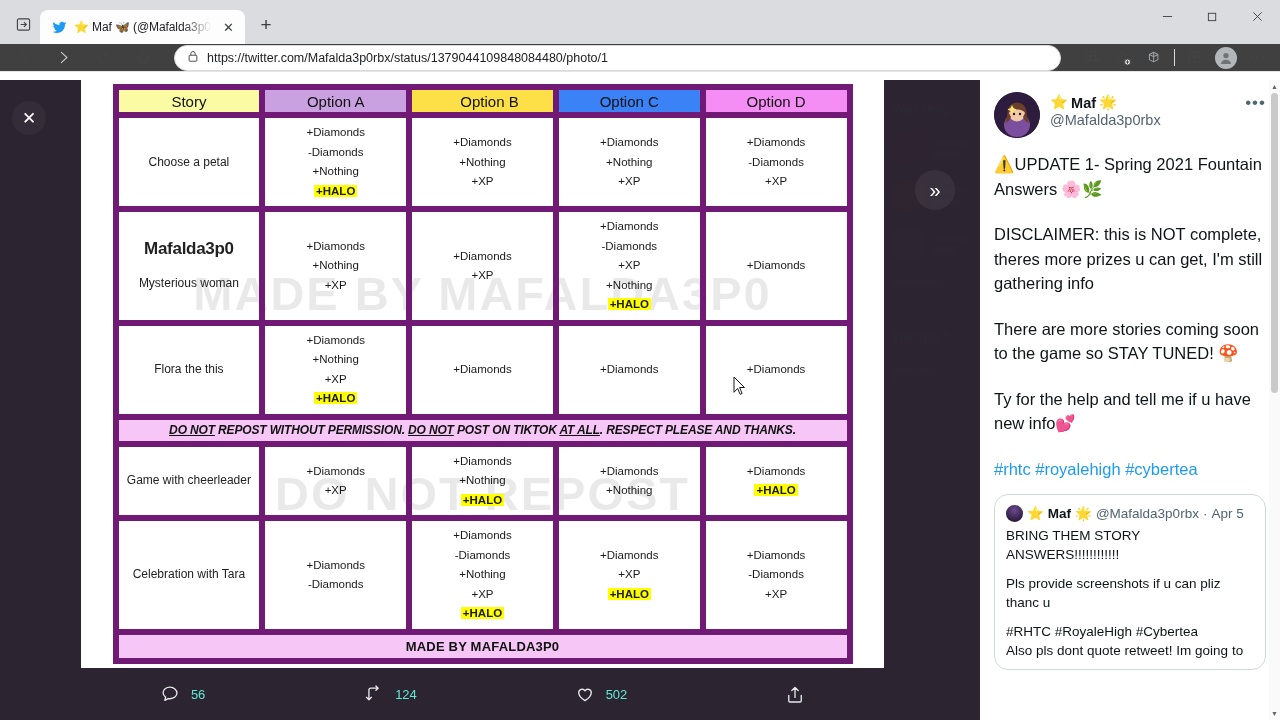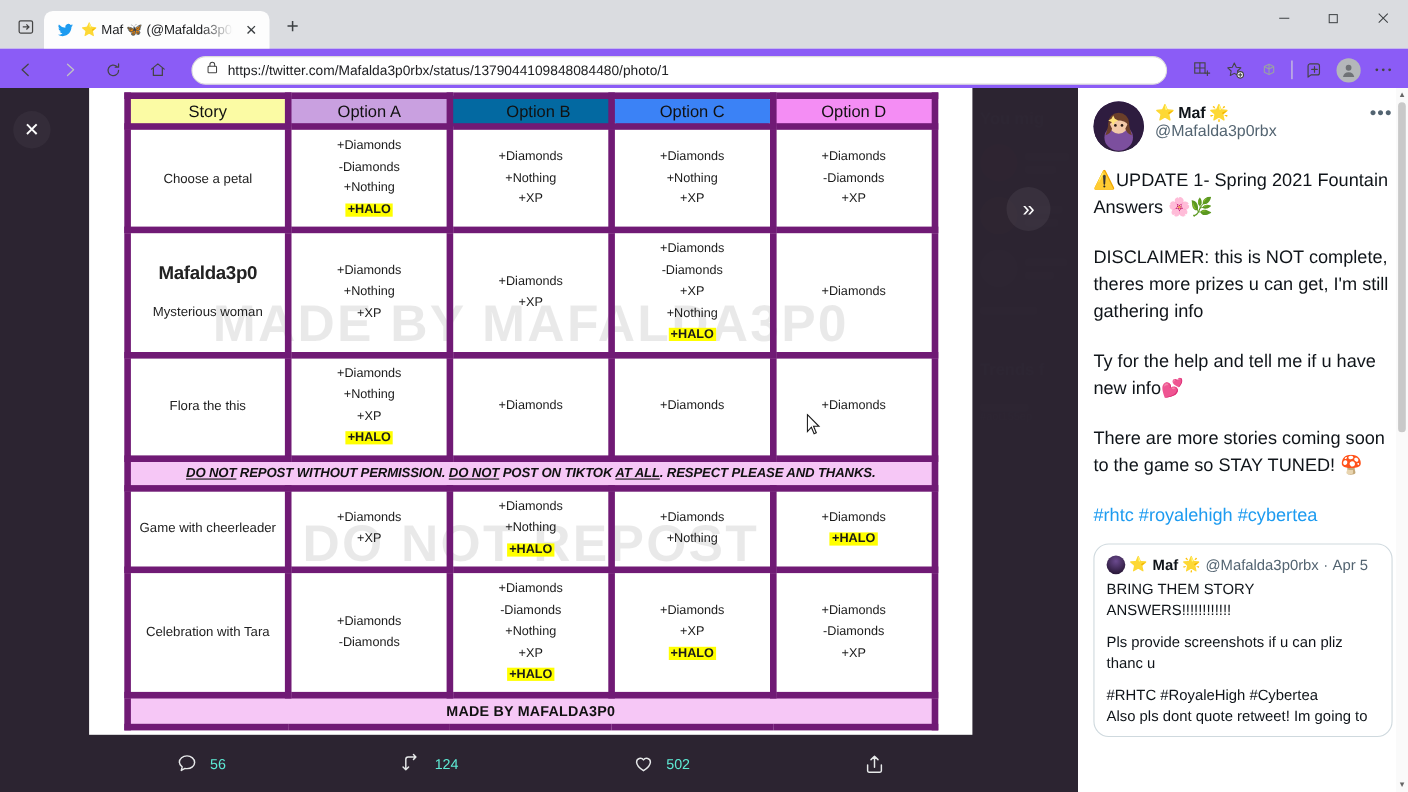--- a/index.html
+++ b/index.html
@@ -39,21 +39,21 @@
     font-size: 13px; color: #3c4043; flex: 0 0 17px; }
   .newtab {
     width: 30px; height: 30px; margin: 0 0 4px 6px;
     display:flex; align-items:center; justify-content:center;
     font-size: 19px; color: #3c4043; font-weight: 300;
   }
   .wincontrols { position:absolute; right:0; top:0; display:flex; height: 32px; }
   .wc { width: 45px; height: 32px; display:flex; align-items:center; justify-content:center; color:#3c4043; }
 
   .navbar {
-    height: 40px; background: #8b5cf6; display:flex; align-items:center;
+    height: 28px; background: #404040; display:flex; align-items:center;
     padding: 0 8px; gap: 10px; border-bottom: 1px solid #e4e4e4;
   }
   .navbtn {
     width: 30px; height: 30px; display:flex; align-items:center; justify-content:center;
     color: #5f6368; border-radius: 4px; flex: 0 0 30px;
   }
   .navbtn.disabled { color: #c0c2c4; }
   .omnibox {
     flex: 1; height: 26px; background: #fff; border: 1px solid #dcdcdc; border-radius: 13px;
     display:flex; align-items:center; gap: 8px; padding: 0 12px; margin: 0 6px;
@@ -111,21 +111,21 @@
     position:absolute; left:0; right:0; text-align:center; pointer-events:none;
     color: rgba(0,0,0,0.085); font-weight: 700; letter-spacing: 2px; white-space: nowrap;
   }
   .wm1 { top: 182px; font-size: 47px; }
   .wm2 { top: 382px; font-size: 47px; }
   table.t { border-collapse: collapse; width: 100%; table-layout: fixed; position: relative; }
   table.t td, table.t th { border: 6px solid #701a75; text-align: center; vertical-align: middle; }
   .hdr { height: 28px; font-size: 15px; font-weight: 400; color: #111; }
   .h-story { background: #fbfba4; }
   .h-a { background: #c9a0e0; }
-  .h-b { background: #0369a1; padding-left: 14px; }
+  .h-b { background: #fde047; padding-left: 14px; }
   .h-c { background: #3b82f6; border-radius: 11px; }
   .h-d { background: #f48df4; }
   .cell { font-size: 11.5px; color: #1a1a1a; line-height: 19.5px; padding: 5px 2px; background: transparent; }
   .story-cell { font-size: 12px; color: #222; }
   .story-cell .brandline { font-size: 17px; font-weight: 700; letter-spacing: -0.3px; display:block; margin-bottom: 16px;}
   .halo { background: #ffff00; padding: 0 2px; font-weight: 600; }
   .banner {
     background: #f6c7f6; font-size: 12px; font-weight: 700; font-style: italic;
     letter-spacing: -0.15px; color: #111; height: 27px;
   }
@@ -540,22 +540,22 @@
               <span class="emoji">🌟</span>
           </div>
           <div class="tp-handle">@Mafalda3p0rbx</div>
         </div>
         <div class="tp-more">•••</div>
       </div>
 
       <div class="tp-body">
         <p>⚠️UPDATE 1- Spring 2021 Fountain Answers 🌸🌿</p>
         <p>DISCLAIMER: this is NOT complete, theres more prizes u can get, I'm still gathering info</p>
+        <p>There are more stories coming soon to the game so STAY TUNED! 🍄</p>
         <p>Ty for the help and tell me if u have new info💕</p>
-        <p>There are more stories coming soon to the game so STAY TUNED! 🍄</p>
         <p class="tp-tags">#rhtc #royalehigh #cybertea</p>
       </div>
 
       <div class="quote">
         <div class="q-head">
           <span class="q-av"></span>
           <span class="emoji">⭐</span>
           <span class="q-name">Maf</span>
           <span class="emoji">🌟</span>
           <span class="q-handle">@Mafalda3p0rbx</span>

